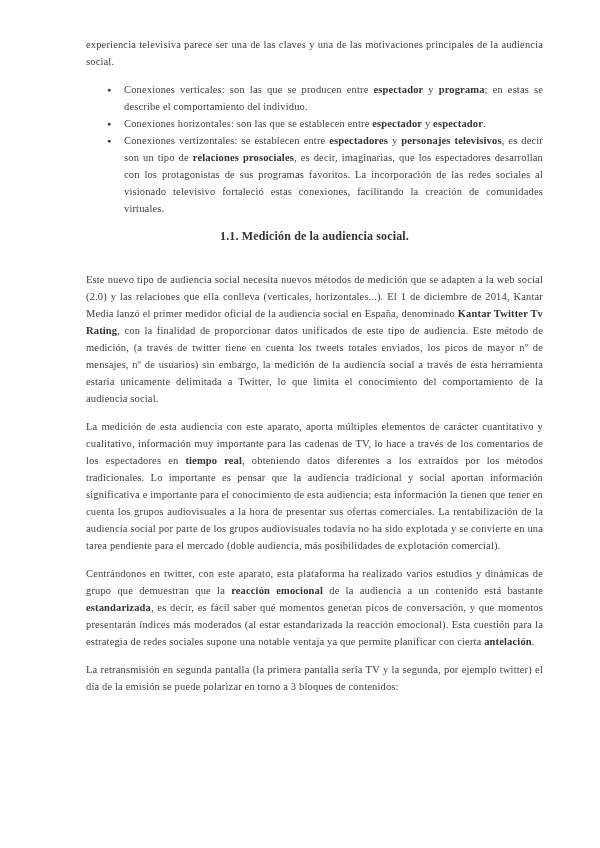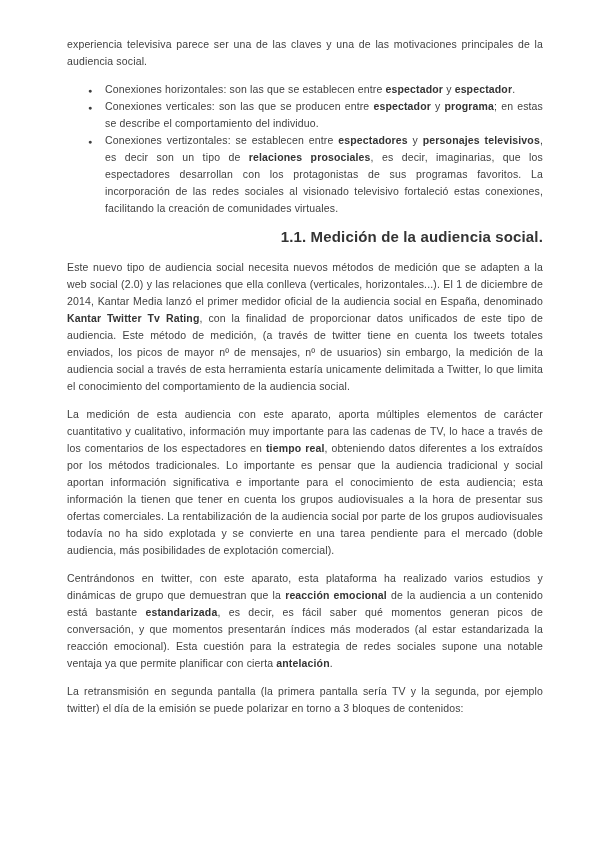--- a/index.html
+++ b/index.html
@@ -9,44 +9,44 @@
   }
   body {
     width: 600px;
     height: 848px;
     overflow: hidden;
   }
   .page {
     box-sizing: border-box;
     width: 600px;
     height: 640px;
-    padding: 36px 57px 28px 67px;
-    font-family: Liberation Sans, sans-serif;
+    padding: 36px 57px 28px 86px;
+    font-family: Liberation Serif, serif;
     font-size: 10.5px;
     line-height: 17px;
     letter-spacing: 0.15px;
     color: #3e3e3e;
     text-align: justify;
   }
   .para {
     margin: 0 0 11px 0;
   }
   .para:last-child {
     margin-bottom: 7px;
   }
   b {
     font-weight: 700;
     color: #343434;
   }
   .heading {
-    font-size: 15px;
+    font-size: 12px;
     font-weight: 700;
     color: #343434;
-    text-align: right;
-    margin: 3px 0 14px 0;
+    text-align: center;
+    margin: 3px 0 26px 0;
   }
   ul.bullets {
     list-style: none;
     margin: 0 0 11px 0;
     padding: 0 0 0 21px;
   }
   ul.bullets li {
     position: relative;
     padding-left: 17px;
     margin: 0;
@@ -63,22 +63,22 @@
 </style>
 </head>
 <body>
 
 <div class="page">
 
   <p class="para">experiencia televisiva parece ser una de las claves y una de las motivaciones principales de la audiencia social.</p>
 
 
   <ul class="bullets">
+    <li>Conexiones verticales: son las que se producen entre <b>espectador</b> y <b>programa</b>; en estas se describe el comportamiento del individuo.</li>
     <li>Conexiones horizontales: son las que se establecen entre <b>espectador</b> y <b>espectador</b>.</li>
-    <li>Conexiones verticales: son las que se producen entre <b>espectador</b> y <b>programa</b>; en estas se describe el comportamiento del individuo.</li>
     <li>Conexiones vertizontales: se establecen entre <b>espectadores</b> y <b>personajes televisivos</b>, es decir son un tipo de <b>relaciones prosociales</b>, es decir, imaginarias, que los espectadores desarrollan con los protagonistas de sus programas favoritos. La incorporación de las redes sociales al visionado televisivo fortaleció estas conexiones, facilitando la creación de comunidades virtuales.</li>
   </ul>
 
   <h2 class="heading">1.1. Medición de la audiencia social.</h2>
 
   <p class="para">Este nuevo tipo de audiencia social necesita nuevos métodos de medición que se adapten a la web social (2.0) y las relaciones que ella conlleva (verticales, horizontales...). El 1 de diciembre de 2014, Kantar Media lanzó el primer medidor oficial de la audiencia social en España, denominado <b>Kantar Twitter Tv Rating</b>, con la finalidad de proporcionar datos unificados de este tipo de audiencia. Este método de medición, (a través de twitter tiene en cuenta los tweets totales enviados, los picos de mayor nº de mensajes, nº de usuarios) sin embargo, la medición de la audiencia social a través de esta herramienta estaría unicamente delimitada a Twitter, lo que limita el conocimiento del comportamiento de la audiencia social.</p>
 
   <p class="para">La medición de esta audiencia con este aparato, aporta múltiples elementos de carácter cuantitativo y cualitativo, información muy importante para las cadenas de TV, lo hace a través de los comentarios de los espectadores en <b>tiempo real</b>, obteniendo datos diferentes a los extraídos por los métodos tradicionales. Lo importante es pensar que la audiencia tradicional y social aportan información significativa e importante para el conocimiento de esta audiencia; esta información la tienen que tener en cuenta los grupos audiovisuales a la hora de presentar sus ofertas comerciales. La rentabilización de la audiencia social por parte de los grupos audiovisuales todavía no ha sido explotada y se convierte en una tarea pendiente para el mercado (doble audiencia, más posibilidades de explotación comercial).</p>
 
   <p class="para">Centrándonos en twitter, con este aparato, esta plataforma ha realizado varios estudios y dinámicas de grupo que demuestran que la <b>reacción emocional</b> de la audiencia a un contenido está bastante <b>estandarizada</b>, es decir, es fácil saber qué momentos generan picos de conversación, y que momentos presentarán índices más moderados (al estar estandarizada la reacción emocional). Esta cuestión para la estrategia de redes sociales supone una notable ventaja ya que permite planificar con cierta <b>antelación</b>.</p>

